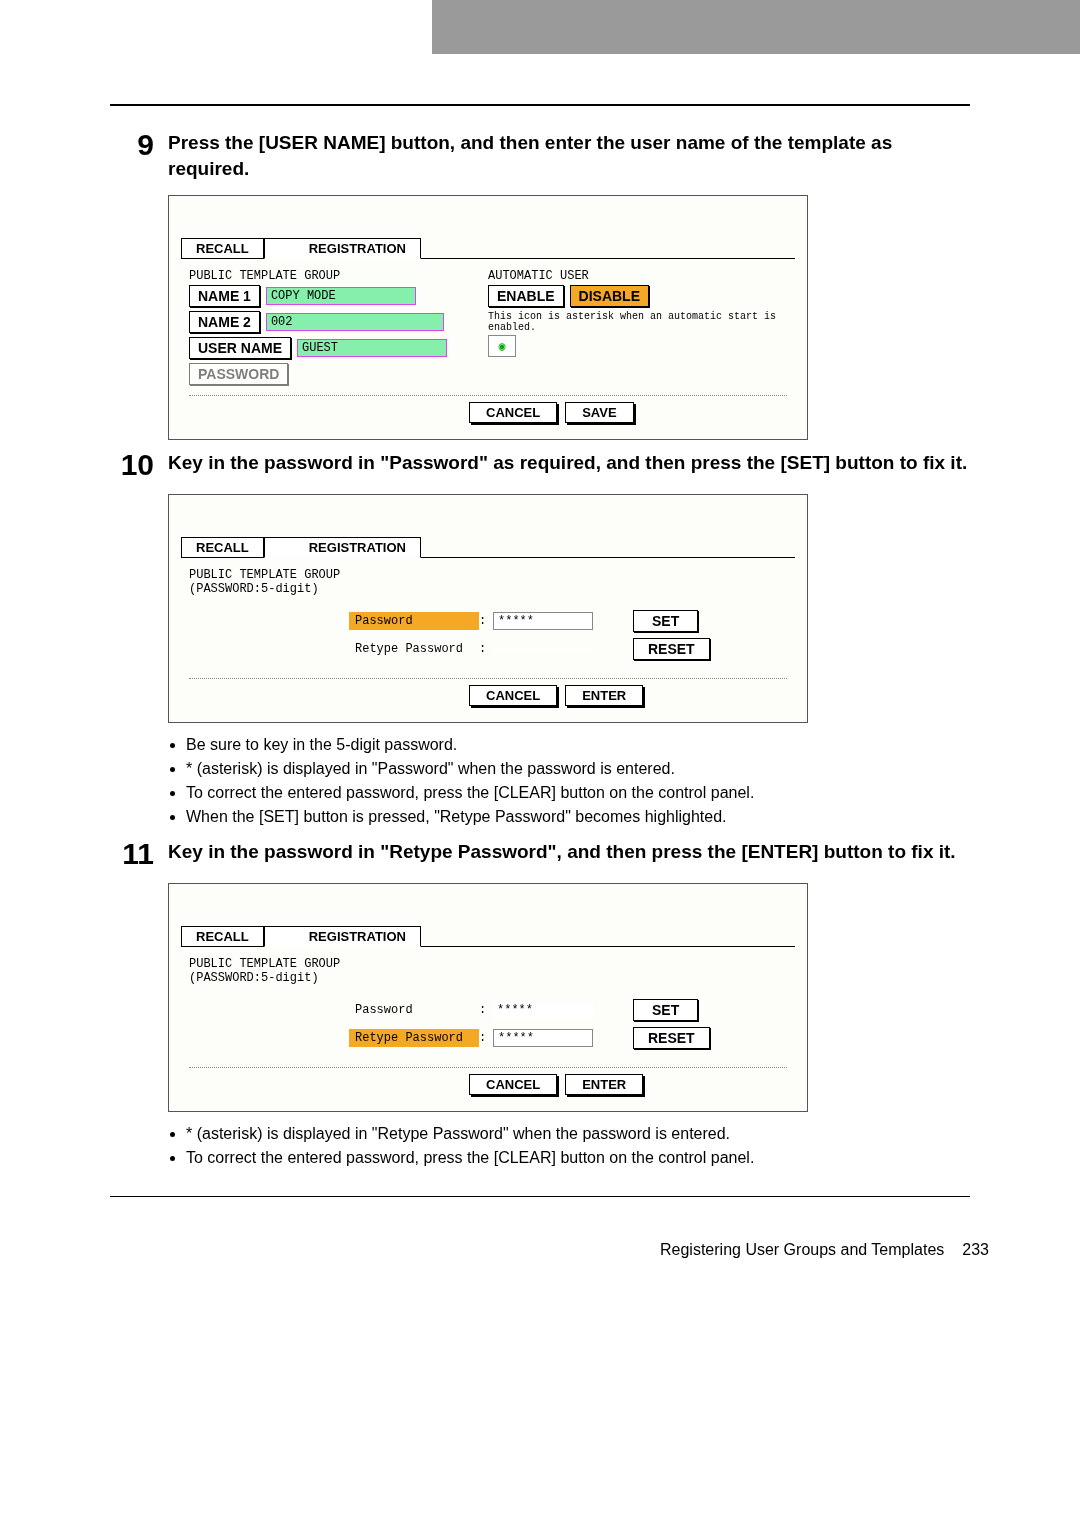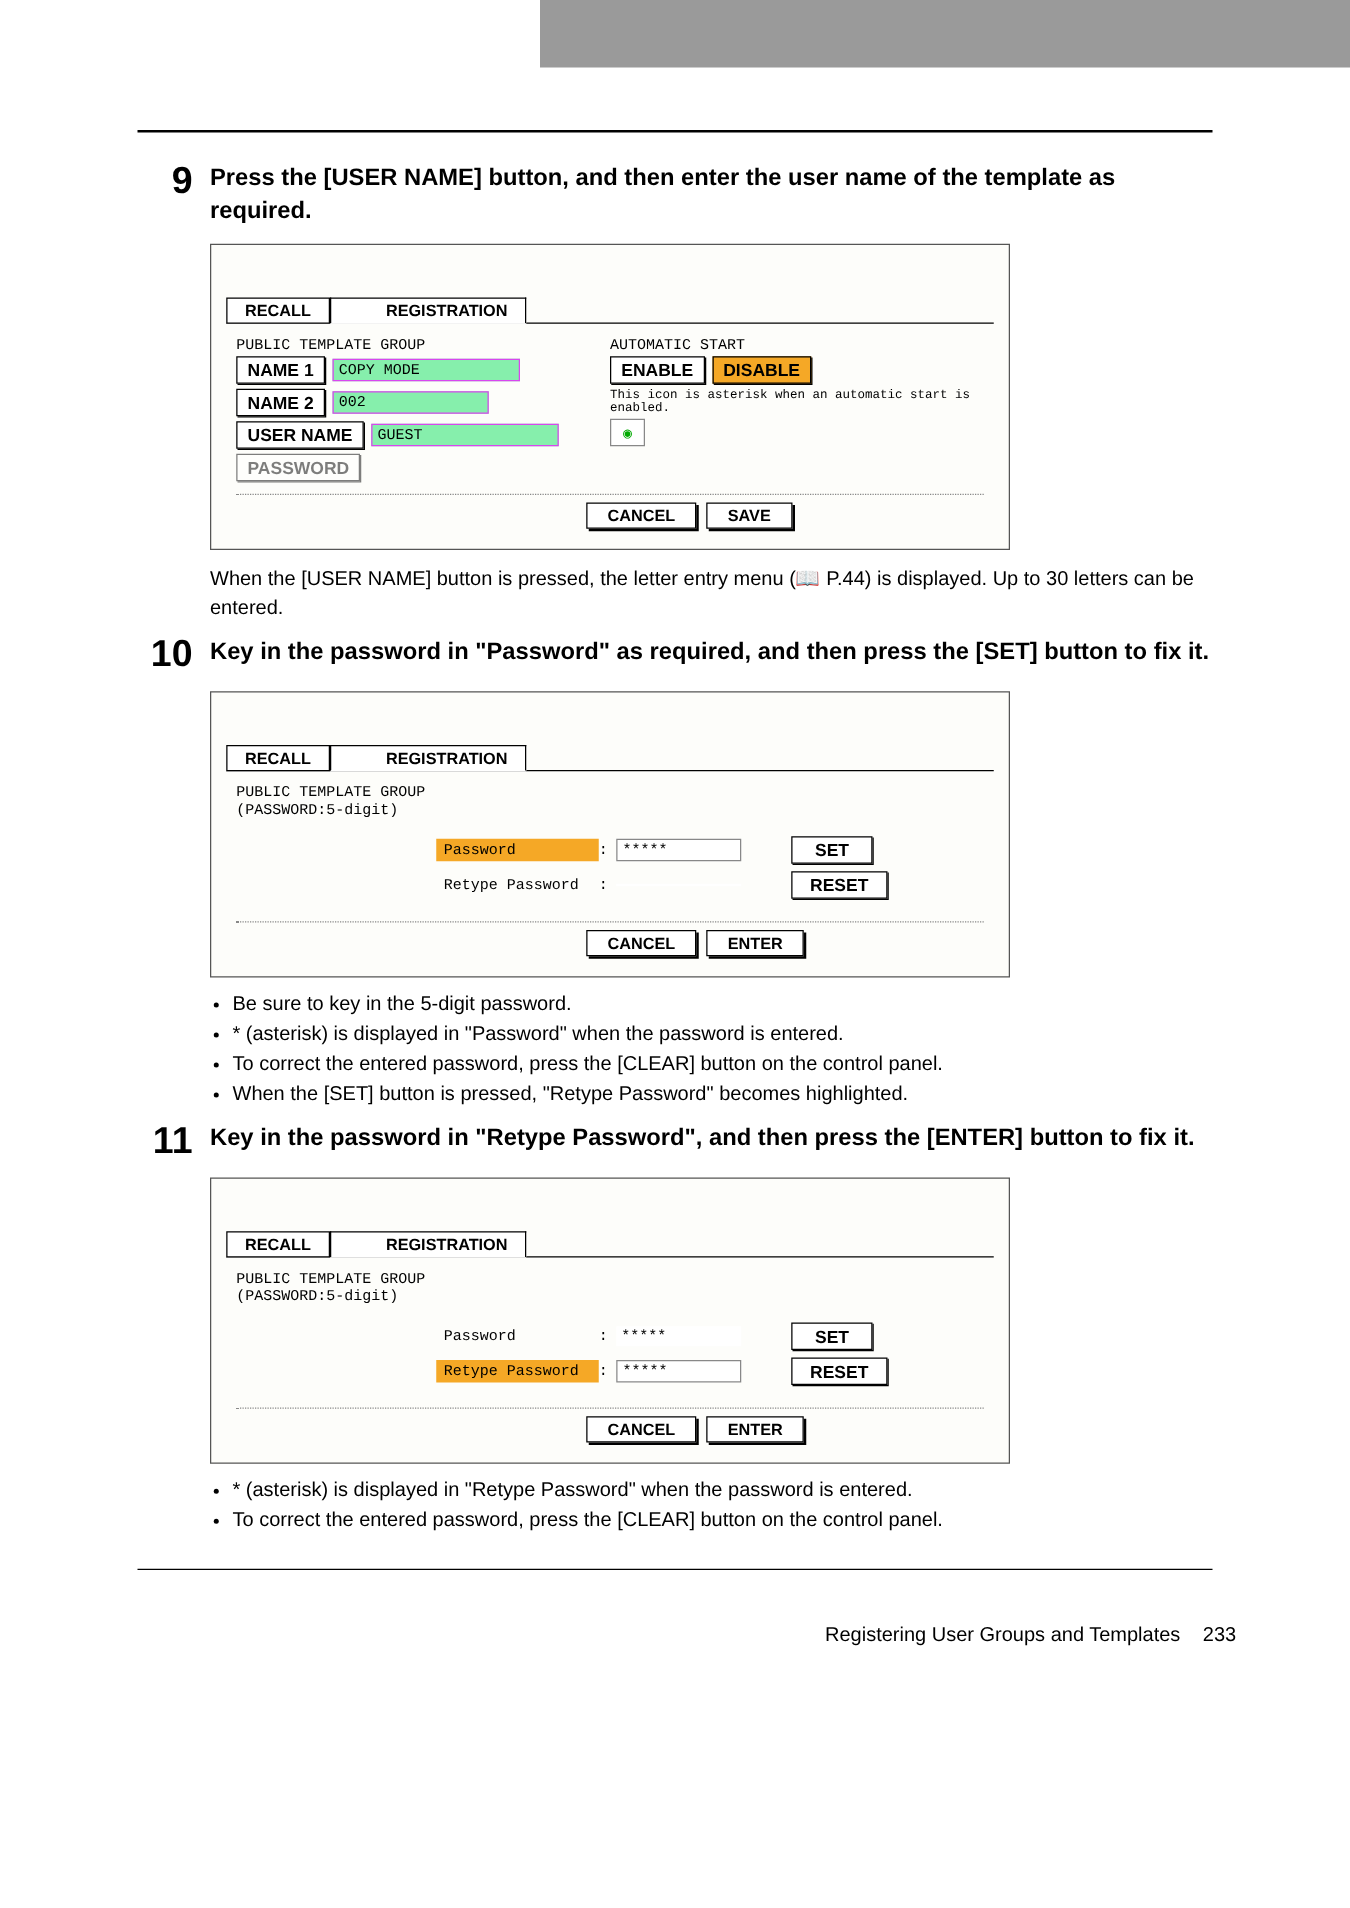--- a/index.html
+++ b/index.html
@@ -66,53 +66,52 @@
         <div class="col-l">
           <div class="panel-subhead">PUBLIC TEMPLATE GROUP</div>
           <div class="row">
             <span class="btn3d">NAME 1</span>
             <span style="width:6px"></span>
             <span class="field" style="width:150px">COPY MODE</span>
           </div>
           <div class="row">
             <span class="btn3d">NAME 2</span>
             <span style="width:6px"></span>
-            <span class="field" style="width:125px">002</span>
+            <span class="field" style="width:178px">002</span>
           </div>
           <div class="row">
             <span class="btn3d">USER NAME</span>
             <span style="width:6px"></span>
             <span class="field" style="width:150px">GUEST</span>
           </div>
           <div class="row">
             <span class="btn3d" style="opacity:0.5">PASSWORD</span>
           </div>
         </div>
         <div class="col-r">
-          <div class="panel-subhead">AUTOMATIC START</div>
+          <div class="panel-subhead">AUTOMATIC USER</div>
           <div class="row">
             <span class="btn3d">ENABLE</span>
             <span style="width:6px"></span>
             <span class="btn3d btn3d-orange">DISABLE</span>
           </div>
           <div class="panel-subhead" style="font-size:10px; line-height:1.1">This icon is asterisk when an automatic start is enabled.</div>
           <div class="small-icon">
               <span>◉</span>
             </div>
         </div>
       </div>
       <div class="divider-dotted"></div>
       <div class="bottom-btns">
         <span class="btn3d btn-big">CANCEL</span>
         <span class="btn3d btn-big">SAVE</span>
       </div>
     </div>
   </div>
 
-  <div class="sub-text">When the [USER NAME] button is pressed, the letter entry menu (📖 P.44) is displayed. Up to 30 letters can be entered.</div>
 
   <div class="step">
     <div class="step-num">10</div>
     <div class="step-text">Key in the password in "Password" as required, and then press the [SET] button to fix it.</div>
   </div>
 
   <div class="screenshot">
     <div class="tabs">
       <div class="tab">RECALL</div>
       <div class="tab tab-active">REGISTRATION</div>

